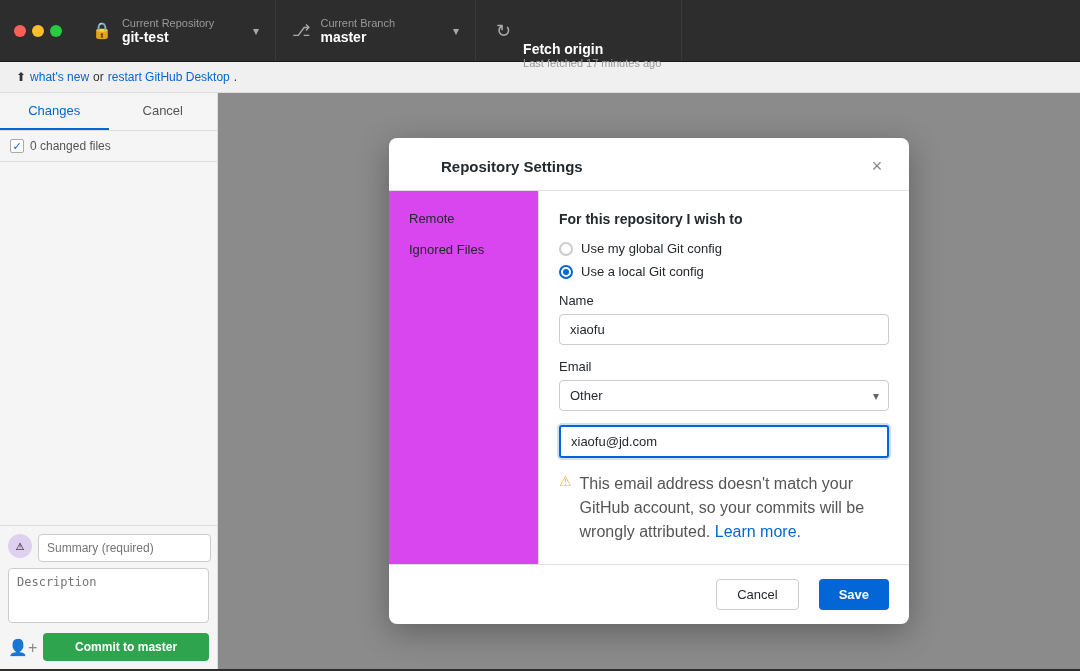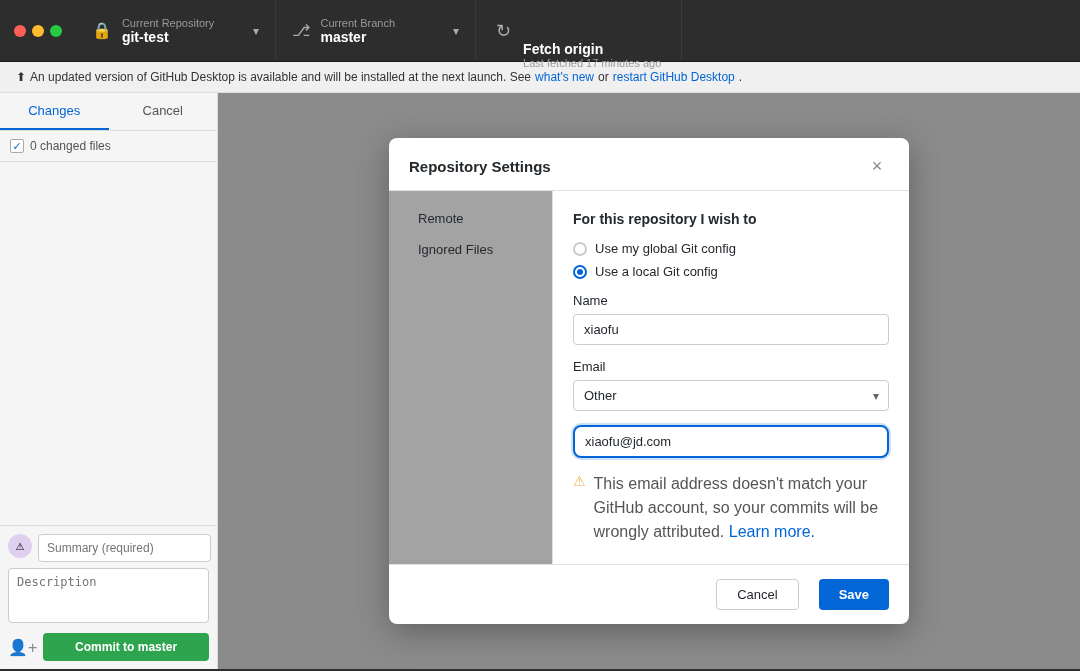--- a/index.html
+++ b/index.html
@@ -128,31 +128,31 @@
       border-radius: 8px;
       width: 520px;
       box-shadow: 0 8px 32px rgba(0,0,0,0.3);
       overflow: hidden;
     }
     .dialog-header {
       display: flex; align-items: center; justify-content: space-between;
       padding: 16px 20px 12px;
       border-bottom: 1px solid #e0e0e0;
     }
-    .dialog-title { font-size: 15px; font-weight: 600; color: #24292e; }
+    .dialog-title { font-size: 15px; font-weight: 600; color: #24292e; margin-left: 32px; }
     .dialog-close {
       width: 24px; height: 24px; display: flex; align-items: center; justify-content: center;
       border: none; background: none; cursor: pointer; color: #888; font-size: 18px; border-radius: 4px;
     }
 
     .dialog-body {
       display: flex;
     }
     .dialog-nav {
-      width: 164px; background: #a3a3a3; border-right: 1px solid #e0e0e0; padding: 12px 9px;
+      width: 150px; background: #d946ef; border-right: 1px solid #e0e0e0; padding: 12px 0;
     }
     .nav-item {
       padding: 8px 20px; font-size: 13px; cursor: pointer; color: #24292e; border-radius: 0;
     }
     .nav-item.active {
       background: #0366d6; color: #fff; border-radius: 4px; margin: 0 8px; padding: 8px 12px;
     }
 
     .dialog-content {
       flex: 1; padding: 20px;
@@ -182,21 +182,21 @@
 
     .select-wrapper { position: relative; }
     .form-select {
       width: 100%; border: 1px solid #ccc; border-radius: 4px; padding: 7px 10px; font-size: 13px; color: #24292e; appearance: none; background: #fff; cursor: pointer; outline: none;
     }
     .select-arrow {
       position: absolute; right: 10px; top: 50%; transform: translateY(-50%); pointer-events: none; color: #666; font-size: 12px;
     }
 
     .email-input-highlighted {
-      width: 100%; border: 2px solid #0366d6; border-radius: 8px; padding: 7px 10px; font-size: 13px; color: #24292e; outline: none; box-shadow: 0 0 0 2px rgba(3,102,214,0.2);
+      width: 100%; border: 2px solid #0366d6; border-radius: 3px; padding: 7px 10px; font-size: 13px; color: #24292e; outline: none; box-shadow: 0 0 0 2px rgba(3,102,214,0.2);
     }
 
     .warning-row {
       display: flex; align-items: flex-start; gap: 8px; margin-top: 10px;
     }
     .warning-icon { color: #f0ad4e; font-size: 14px; flex-shrink: 0; margin-top: 1px; }
     .warning-text { font-size: 16px; color: #555; line-height: 1.5; }
     .warning-text a { color: #0366d6; text-decoration: none; }
 
     .dialog-footer {
@@ -241,21 +241,20 @@
       <div>
         <div class="label-top">Fetch origin</div>
         <div class="label-bottom">Last fetched 17 minutes ago</div>
       </div>
     </div>
   </div>
 </div>
 
 <div class="update-bar">
   <span>⬆</span>
-  <span>An updated version of GitHub Desktop is available and will be installed at the next launch. See </span>
   <a href="#">what's new</a>
   <span> or </span>
   <a href="#">restart GitHub Desktop</a>
   <span>.</span>
 </div>
 
 <div class="main-layout">
 
   <div class="left-sidebar">
     <div class="tabs">

